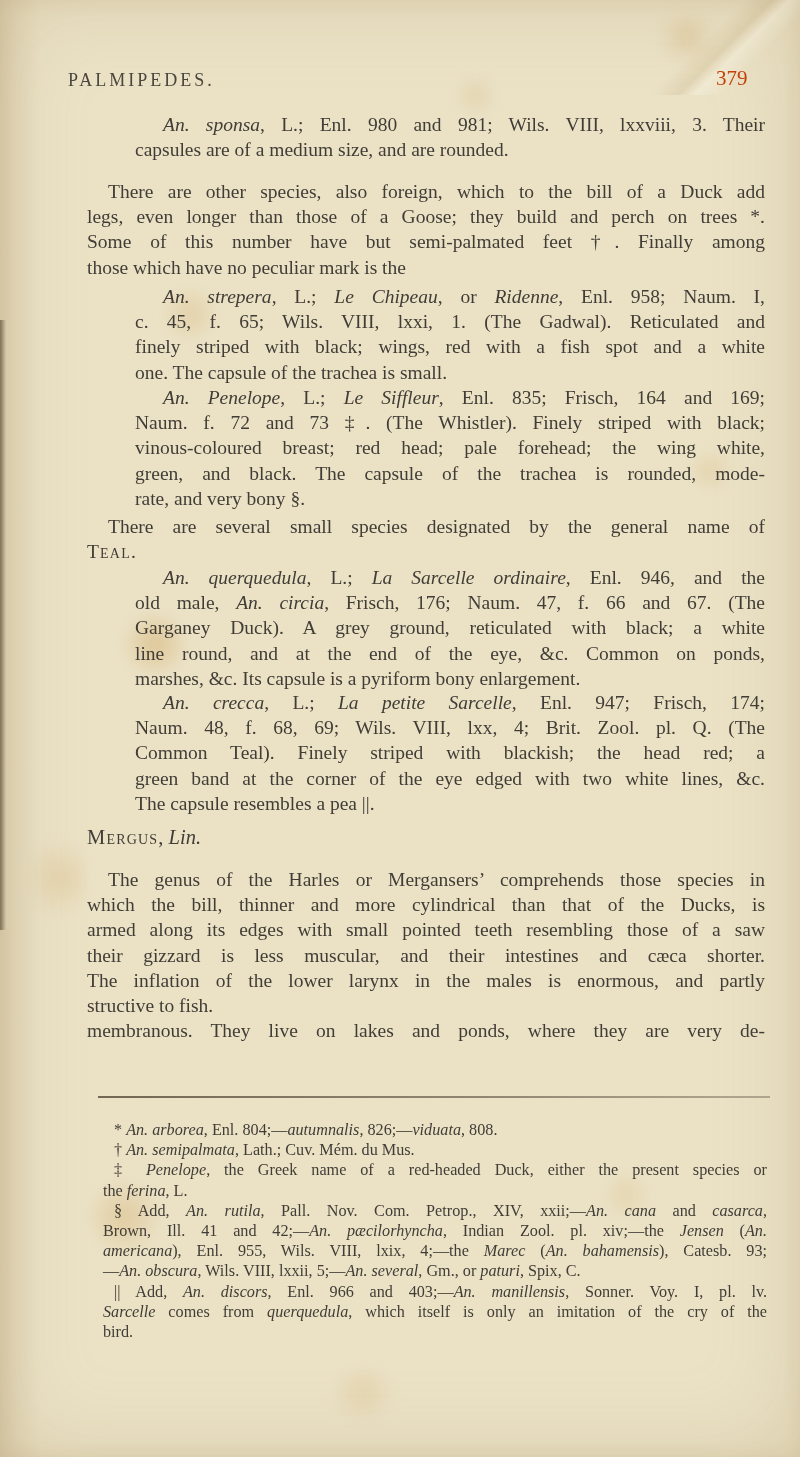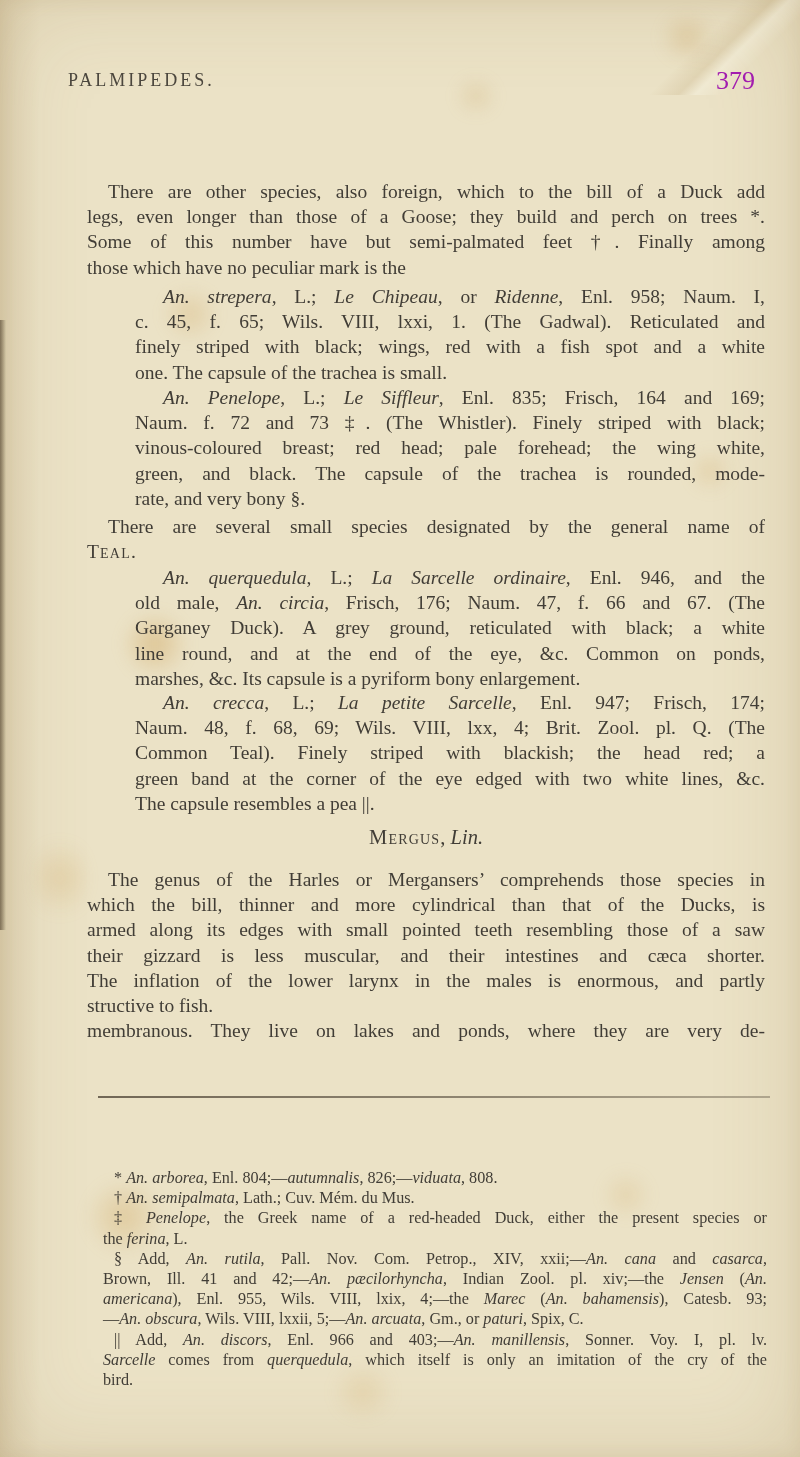--- a/index.html
+++ b/index.html
@@ -23,33 +23,33 @@
   .s9{left:34px;top:830px;width:52px;height:96px;background:radial-gradient(circle,rgba(205,160,85,.24),rgba(205,160,85,0) 70%);}
   .gutter-edge{position:absolute;left:0;top:320px;width:6px;height:610px;
     background:linear-gradient(90deg,rgba(56,42,26,.55),rgba(56,42,26,0));filter:blur(.6px);}
   .gutter-soft{position:absolute;left:0;top:0;width:40px;height:1457px;
     background:linear-gradient(90deg,rgba(150,120,70,.14),rgba(150,120,70,0));}
   .corner-crease{position:absolute;right:0;top:0;width:150px;height:95px;
     background:linear-gradient(135deg,rgba(180,150,95,0) 38%,rgba(170,140,85,.16) 50%,rgba(255,255,244,.28) 57%,rgba(180,150,95,0) 68%);}
   
   .running-header{position:absolute;top:70px;left:90px;width:678px;text-align:left;
     transform:translateX(-22px);font-size:18px;letter-spacing:3px;color:#4b463d;}
-  .page-number{position:absolute;top:66px;left:716px;font-size:26px;color:#a21caf;}
+  .page-number{position:absolute;top:66px;left:716px;font-size:21px;color:#c2410c;}
   .block{position:absolute;font-size:19.5px;line-height:25.2px;}
   .regular{left:87px;width:678px;}
   .species{left:135px;width:630px;}
   .footnotes{left:103px;width:664px;font-size:16.2px;line-height:20.2px;}
   .line{text-align:left;white-space:normal;}
   .line.j{text-align:justify;text-align-last:justify;text-justify:inter-word;}
   .regular .ind{text-indent:21px;}
   .species .ind{text-indent:28px;}
   .footnotes .ind{text-indent:11px;}
   i{font-style:italic;}
   .sc{font-variant:small-caps;letter-spacing:1.2px;}
-  .genus-heading{position:absolute;top:826px;left:87px;width:678px;text-align:center;
+  .genus-heading{position:absolute;top:826px;left:87px;width:678px;text-align:left;
     font-size:20.5px;color:#413d36;}
   .footnote-rule{position:absolute;top:1096px;left:98px;width:672px;height:2px;border:0;
     background:linear-gradient(90deg,rgba(72,62,48,.75),rgba(72,62,48,.55) 60%,rgba(72,62,48,.35));}
 </style>
 </head>
 <body>
 
 <div class="page">
 
   <div class="spot s1"></div>
@@ -63,20 +63,24 @@
   <div class="spot s9"></div>
   <div class="gutter-soft"></div>
   <div class="gutter-edge"></div>
   <div class="corner-crease"></div>
 
   <div class="running-header">
     <span>PALMIPEDES.</span>
   </div>
   <div class="page-number">379</div>
 
+  <div class="block species" style="top:112px">
+      <div class="line j ind"><i>An. sponsa</i>, L.; Enl. 980 and 981; Wils. VIII, lxxviii, 3. Their</div>
+      <div class="line">capsules are of a medium size, and are rounded.</div>
+    </div>
   <div class="block regular" style="top:179px">
       <div class="line j ind">There are other species, also foreign, which to the bill of a Duck add</div>
       <div class="line j">legs, even longer than those of a Goose; they build and perch on trees *.</div>
       <div class="line j">Some of this number have but semi-palmated feet †. Finally among</div>
       <div class="line">those which have no peculiar mark is the</div>
     </div>
   <div class="block species" style="top:284px">
       <div class="line j ind"><i>An. strepera</i>, L.; <i>Le Chipeau</i>, or <i>Ridenne</i>, Enl. 958; Naum. I,</div>
       <div class="line j">c. 45, f. 65; Wils. VIII, lxxi, 1. (The Gadwal). Reticulated and</div>
       <div class="line j">finely striped with black; wings, red with a fish spot and a white</div>
@@ -114,27 +118,27 @@
       <div class="line j ind">The genus of the Harles or Mergansers’ comprehends those species in</div>
       <div class="line j">which the bill, thinner and more cylindrical than that of the Ducks, is</div>
       <div class="line j">armed along its edges with small pointed teeth resembling those of a saw</div>
       <div class="line j">their gizzard is less muscular, and their intestines and cæca shorter.</div>
       <div class="line j">The inflation of the lower larynx in the males is enormous, and partly</div>
       <div class="line">structive to fish.</div>
       <div class="line j">membranous. They live on lakes and ponds, where they are very de-</div>
     </div>
 
   <div class="footnote-rule"></div>
-  <div class="block footnotes" style="top:1168px">
+  <div class="block footnotes" style="top:1120px">
       <div class="line ind">* <i>An. arborea</i>, Enl. 804;—<i>autumnalis</i>, 826;—<i>viduata</i>, 808.</div>
       <div class="line ind">† <i>An. semipalmata</i>, Lath.; Cuv. Mém. du Mus.</div>
       <div class="line j ind">‡ <i>Penelope</i>, the Greek name of a red-headed Duck, either the present species or</div>
       <div class="line">the <i>ferina</i>, L.</div>
       <div class="line j ind">§ Add, <i>An. rutila</i>, Pall. Nov. Com. Petrop., XIV, xxii;—<i>An. cana</i> and <i>casarca</i>,</div>
       <div class="line j">Brown, Ill. 41 and 42;—<i>An. pæcilorhyncha</i>, Indian Zool. pl. xiv;—the <i>Jensen</i> (<i>An.</i></div>
       <div class="line j"><i>americana</i>), Enl. 955, Wils. VIII, lxix, 4;—the <i>Marec</i> (<i>An. bahamensis</i>), Catesb. 93;</div>
-      <div class="line">—<i>An. obscura</i>, Wils. VIII, lxxii, 5;—<i>An. arcuata</i>, Gm., or <i>paturi</i>, Spix, C.</div>
+      <div class="line">—<i>An. obscura</i>, Wils. VIII, lxxii, 5;—<i>An. several</i>, Gm., or <i>paturi</i>, Spix, C.</div>
       <div class="line j ind">|| Add, <i>An. discors</i>, Enl. 966 and 403;—<i>An. manillensis</i>, Sonner. Voy. I, pl. lv.</div>
       <div class="line j"><i>Sarcelle</i> comes from <i>querquedula</i>, which itself is only an imitation of the cry of the</div>
       <div class="line">bird.</div>
     </div>
 
 </div>
 
 </body></html>

